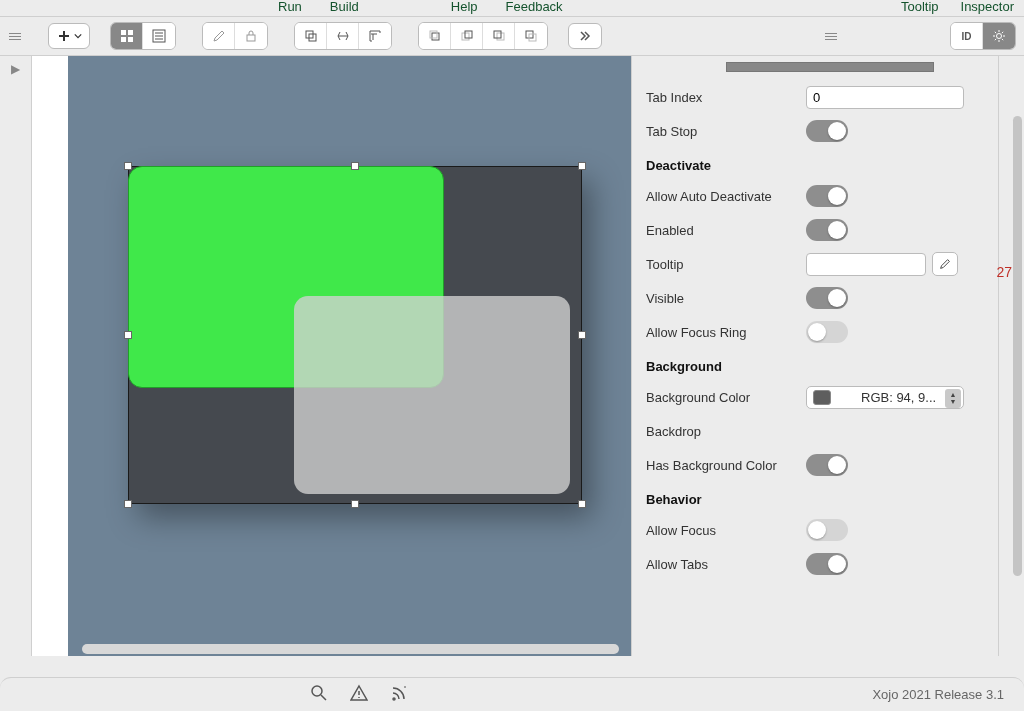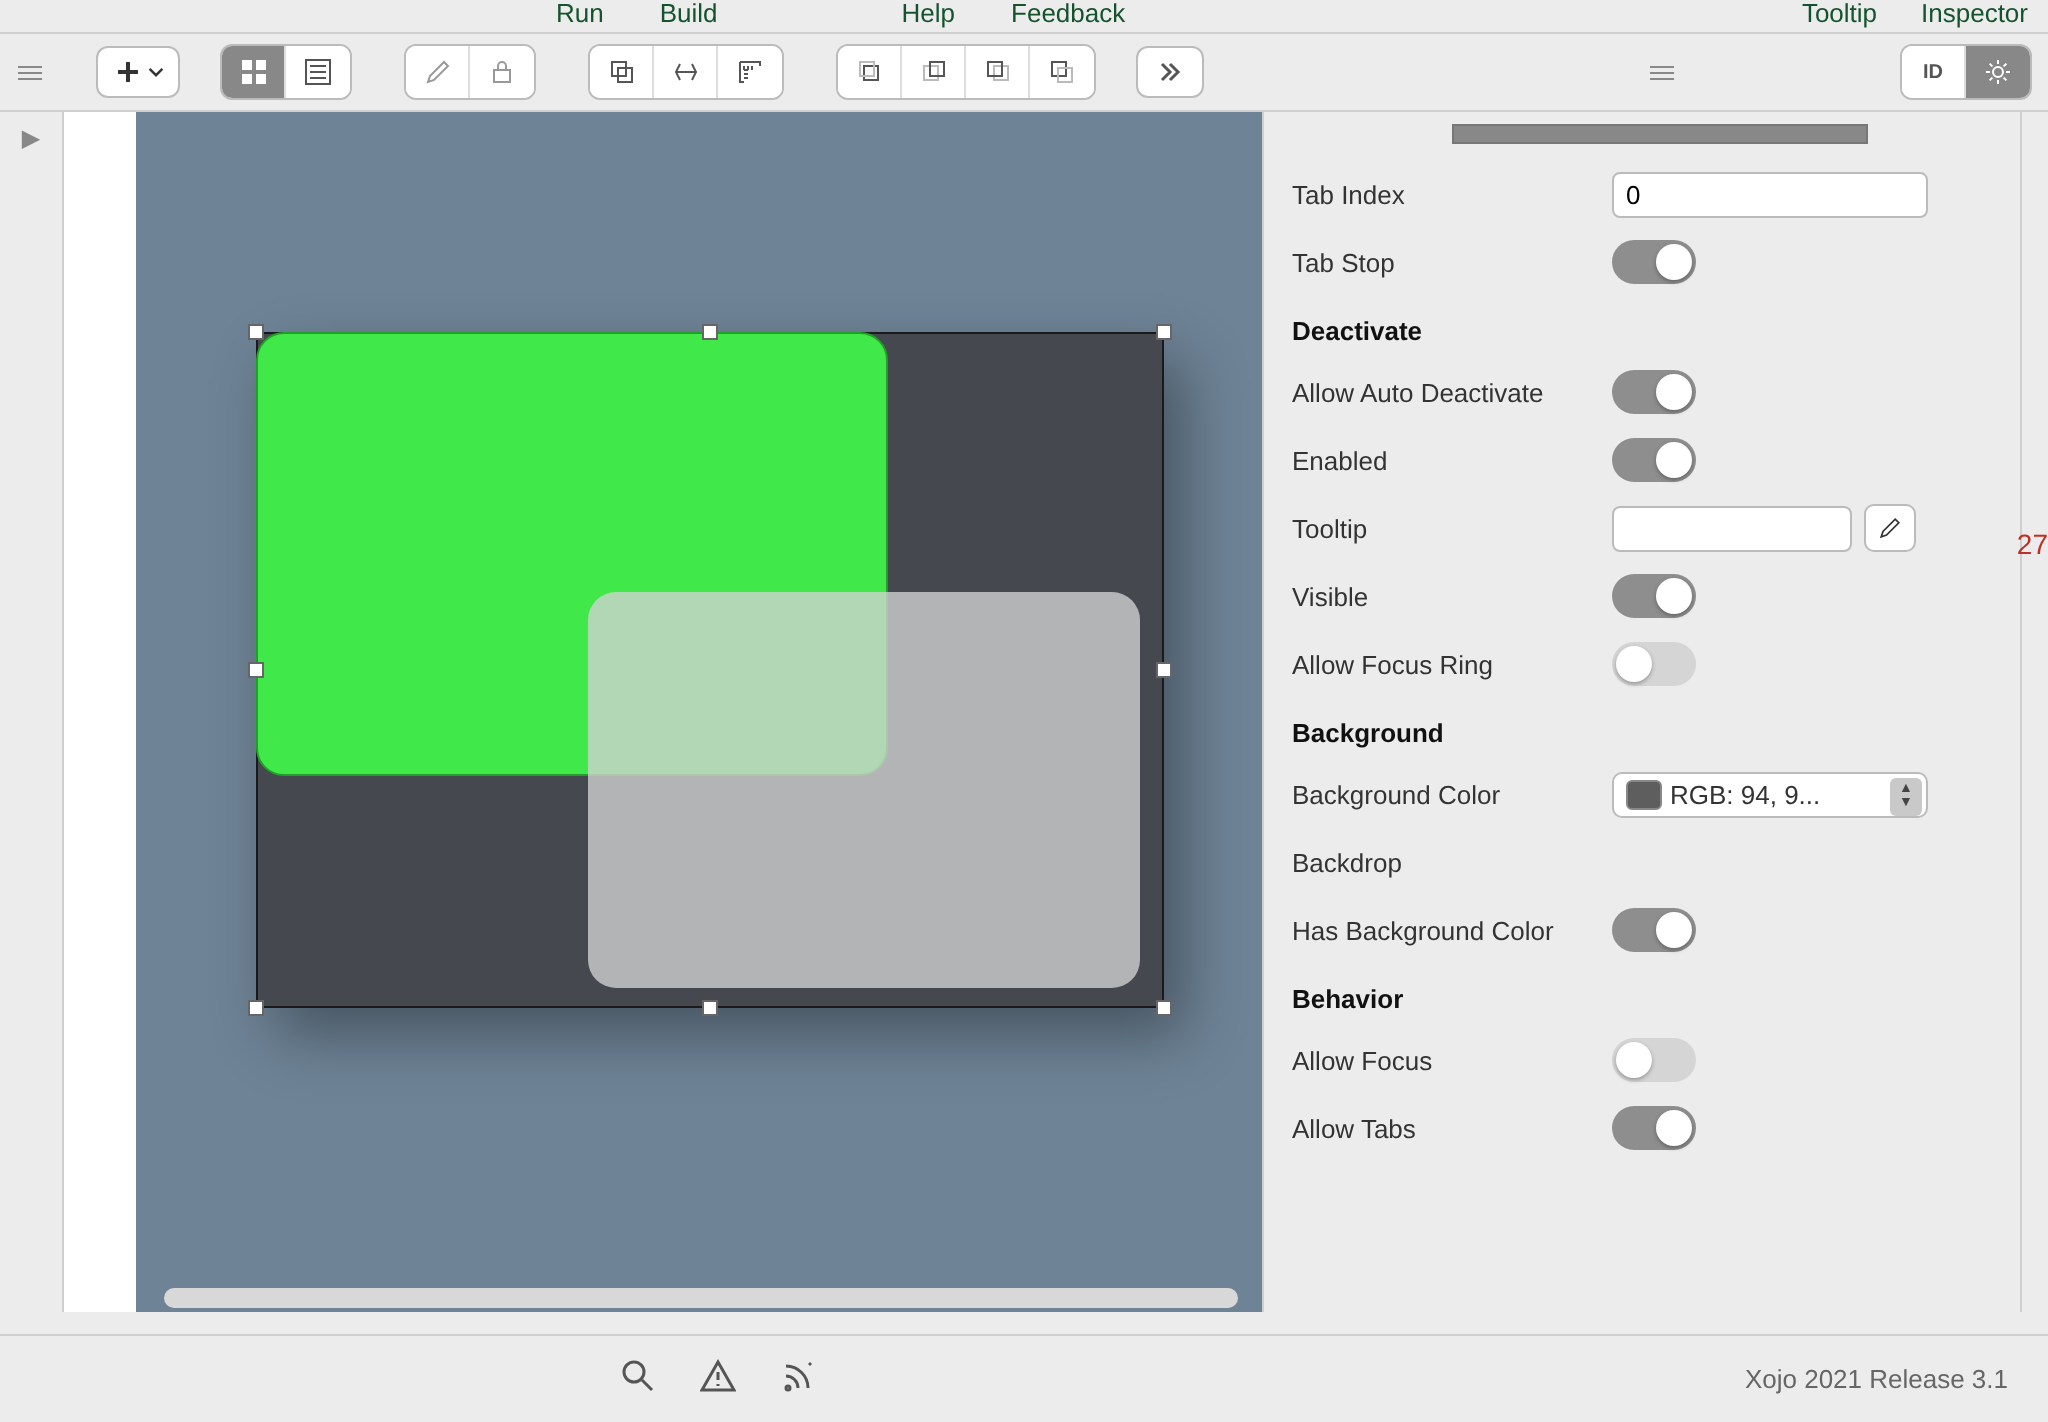--- a/index.html
+++ b/index.html
@@ -40,32 +40,32 @@
 .row { display:flex; align-items:center; height:34px; }
 .row .lbl { flex:0 0 160px; padding-right:14px; color:#333; }
 .row .ctrl { flex:1; display:flex; align-items:center; gap:6px; }
 .section { font-weight:600; color:#111; padding:10px 0 6px 0; }
 input.text { width:158px; height:23px; border:1px solid #bbb; border-radius:4px; background:#fff; padding:0 6px; }
 .toggle { position:relative; width:42px; height:22px; border-radius:11px; background:#bdbdbd; display:inline-block; }
 .toggle .knob { position:absolute; top:2px; left:2px; width:18px; height:18px; border-radius:50%; background:#fff; box-shadow:0 1px 2px rgba(0,0,0,0.3); }
 .toggle.on { background:#8e8e8e; }
 .toggle.on .knob { left:22px; }
 .toggle.off { background:#d5d5d5; }
-.popup { width:158px; height:23px; border:1px solid #bbb; border-radius:5px; background:#fff; display:flex; align-items:center; padding:0 6px; position:relative; font-size:12px; color:#333; }
+.popup { width:158px; height:23px; border:1px solid #bbb; border-radius:5px; background:#fff; display:flex; align-items:center; padding:0 6px; position:relative; font-size:12px; color:#333;gap:26px; }
 .popup .arrows { position:absolute; right:2px; top:2px; width:16px; height:19px; background:#c9c9c9; border-radius:3px; display:flex; flex-direction:column; align-items:center; justify-content:center; font-size:7px; line-height:7px; color:#444; }
 .swatch { width:18px; height:15px; border:1px solid #888; border-radius:3px; background:#5e5e5e; margin-right:4px; }
 .edit-btn { width:26px; height:24px; border:1px solid #bbb; border-radius:5px; background:#fff; display:flex; align-items:center; justify-content:center; }
 .vscroll { position:absolute; right:2px; top:60px; width:9px; height:460px; background:#c4c4c4; border-radius:5px; }
 
 
-.rstrip { position:absolute; right:0; top:56px; width:14px; height:600px; background:#ececec; border-left:1px solid #cfcfcf; }
+.rstrip { position:absolute; right:12px; top:56px; width:14px; height:600px; background:#ececec; border-left:1px solid #cfcfcf; }
 .rstrip .num { position:absolute; top:208px; right:0; color:#c03028; font-weight:500; font-size:14px; }
 
 
-.status { position:absolute; bottom:0; left:0; right:0; height:44px; border-top:1px solid #cfcfcf; background:#ececec; display:flex; align-items:center; }
+.status { position:absolute; bottom:0; left:0; right:0; height:34px; border-top:1px solid #cfcfcf; background:#ececec; display:flex; align-items:center;border-radius:11px; }
 .status .icons { display:flex; gap:22px; margin-left:310px; color:#555; }
 .status .icons svg { width:18px; height:18px; }
 .status .ver { margin-left:auto; margin-right:20px; color:#666; font-size:13px; }
 </style>
 </head>
 <body>
 
 <div class="menu-bar">
   <span>Run</span>
   <span>Build</span>

